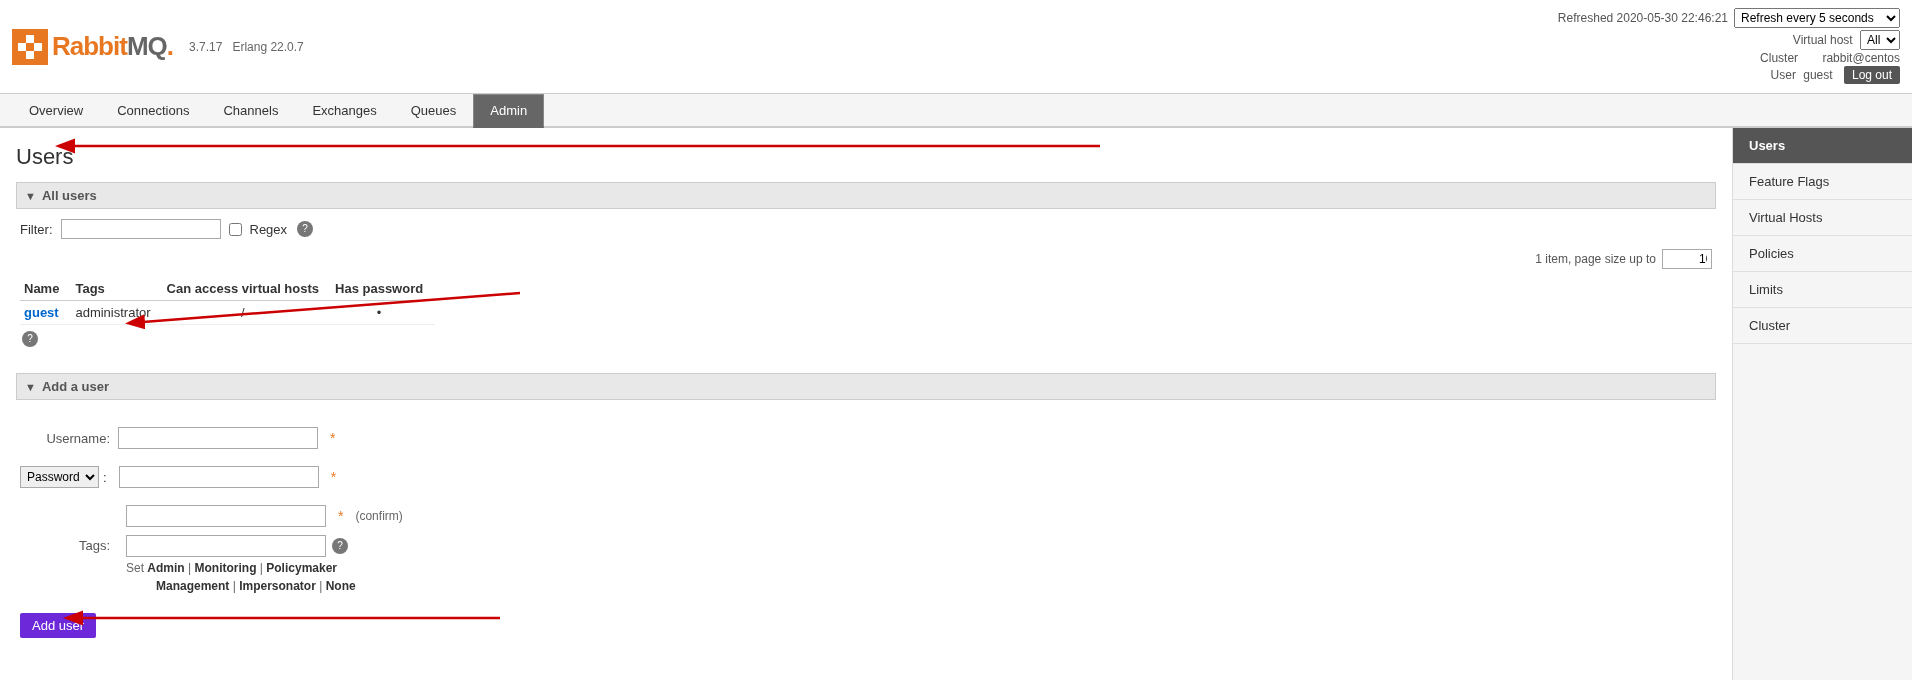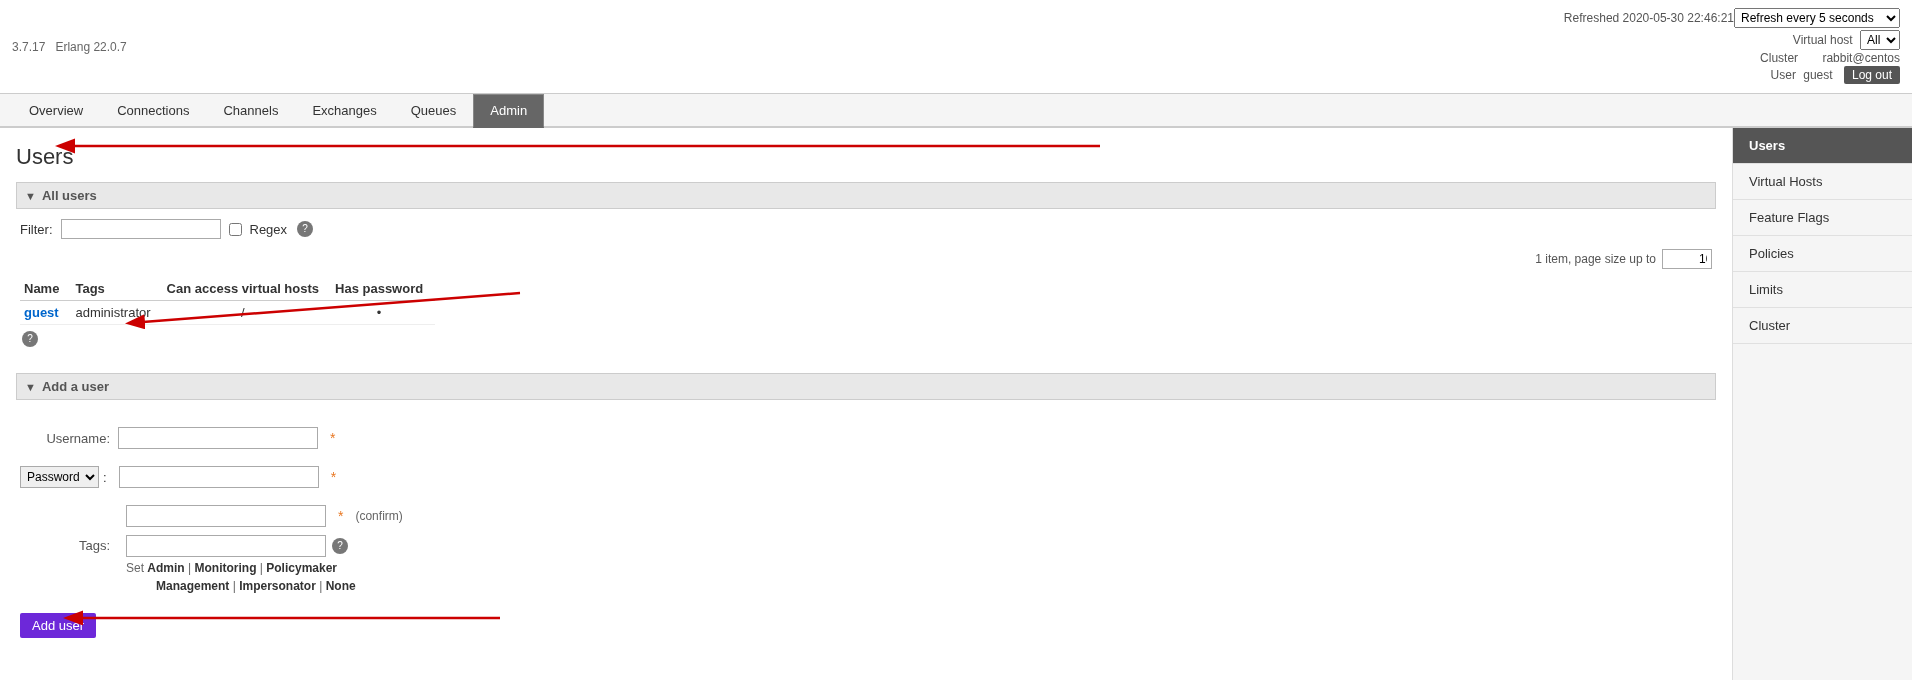--- a/index.html
+++ b/index.html
@@ -10,21 +10,21 @@
     #logo-area { display: flex; align-items: center; gap: 16px; }
     .logo-box { display: flex; align-items: center; }
     .logo-icon { width: 36px; height: 36px; background: #e87722; display: flex; align-items: center; justify-content: center; margin-right: 4px; }
     .logo-icon svg { width: 28px; height: 28px; }
     .logo-text { font-size: 26px; font-weight: bold; color: #7b7b7b; letter-spacing: -1px; }
     .logo-dot { color: #e87722; }
     .version-info { font-size: 12px; color: #666; display: flex; gap: 10px; }
 
     
     #top-right { text-align: right; font-size: 12px; color: #555; }
-    #top-right .refresh-row { display: flex; align-items: center; margin-bottom: 2px; }
+    #top-right .refresh-row { display: flex; align-items: center; gap: 6px; margin-bottom: 2px; }
     #top-right select { font-size: 12px; padding: 1px 2px; }
     #top-right .info-row { margin-bottom: 1px; }
     #top-right .logout-btn { background: #555; color: #fff; border: none; padding: 2px 8px; cursor: pointer; font-size: 12px; border-radius: 2px; }
 
     
     #nav { background: #f5f5f5; border-bottom: 2px solid #ccc; display: flex; padding: 0 12px; }
     .nav-item { padding: 8px 16px; cursor: pointer; font-size: 13px; color: #333; text-decoration: none; border: 1px solid transparent; border-bottom: none; margin-bottom: -2px; }
     .nav-item.active { background: #666; color: #fff; border: 1px solid #888; border-bottom: 2px solid #666; }
 
     
@@ -72,20 +72,32 @@
     .tags-row label { display: inline-block; width: 90px; text-align: right; font-size: 13px; color: #555; margin-top: 3px; }
     .tags-row input[type="text"] { border: 1px solid #aaa; padding: 3px 5px; font-size: 12px; width: 200px; }
     .tag-link { color: #333; font-weight: bold; cursor: pointer; }
     .add-user-btn { background: #6d28d9; color: #fff; border: none; padding: 5px 12px; cursor: pointer; font-size: 13px; border-radius: 2px; margin-top: 8px; margin-left: 0; }
   </style>
 </head>
 <body>
 
 <div id="header">
   <div id="logo-area">
+    <div class="logo-box">
+      <div class="logo-icon">
+        <svg viewBox="0 0 28 28" fill="none">
+          <rect x="2" y="10" width="8" height="8" fill="white"></rect>
+          <rect x="10" y="2" width="8" height="8" fill="white"></rect>
+          <rect x="10" y="18" width="8" height="8" fill="white"></rect>
+          <rect x="18" y="10" width="8" height="8" fill="white"></rect>
+          <rect x="12" y="12" width="4" height="4" fill="#e87722"></rect>
+        </svg>
+      </div>
+      <span class="logo-text"><span style="color:#e87722">Rabbit</span><span style="color:#666">MQ</span><span class="logo-dot">.</span></span>
+    </div>
     <div class="version-info">
       <span>3.7.17</span>
       <span>Erlang 22.0.7</span>
     </div>
   </div>
 
   <div id="top-right">
     <div class="refresh-row">
       <span>Refreshed 2020-05-30 22:46:21</span>
       <select>
@@ -250,19 +262,19 @@
         <div style="margin-top:12px;margin-left:0;">
           <button class="add-user-btn">Add user</button>
         </div>
       </div>
     </div>
 
   </div>
 
   <div id="sidebar">
     <div class="sidebar-item active">Users</div>
+    <div class="sidebar-item">Feature Flags</div>
     <div class="sidebar-item">Virtual Hosts</div>
-    <div class="sidebar-item">Feature Flags</div>
     <div class="sidebar-item">Policies</div>
     <div class="sidebar-item">Limits</div>
     <div class="sidebar-item">Cluster</div>
   </div>
 </div>
 
 </body></html>

